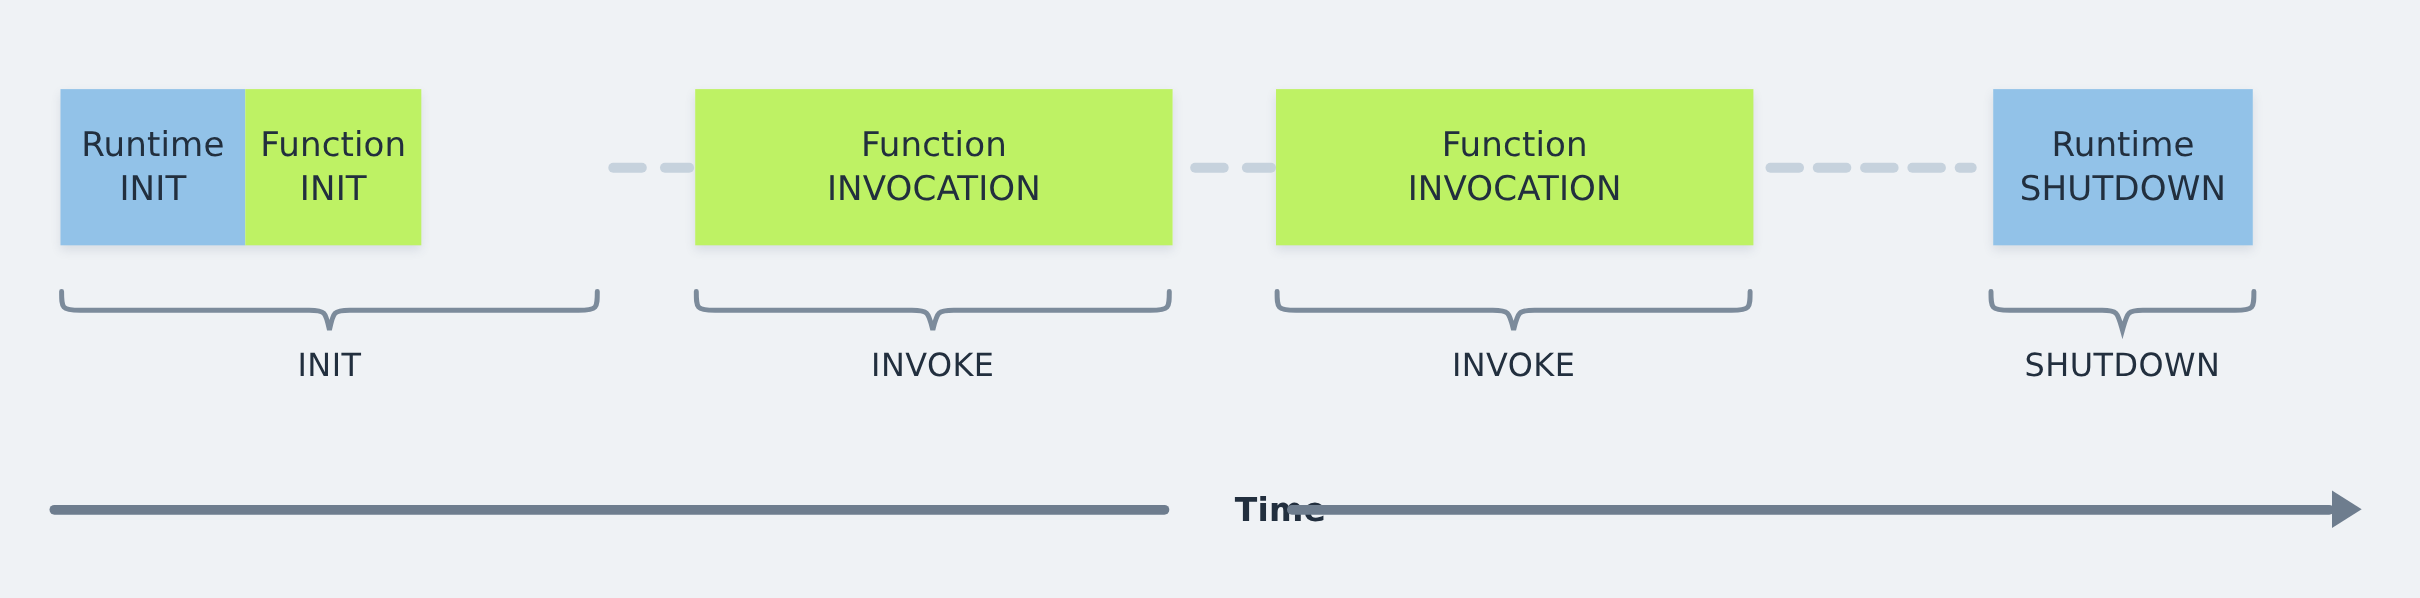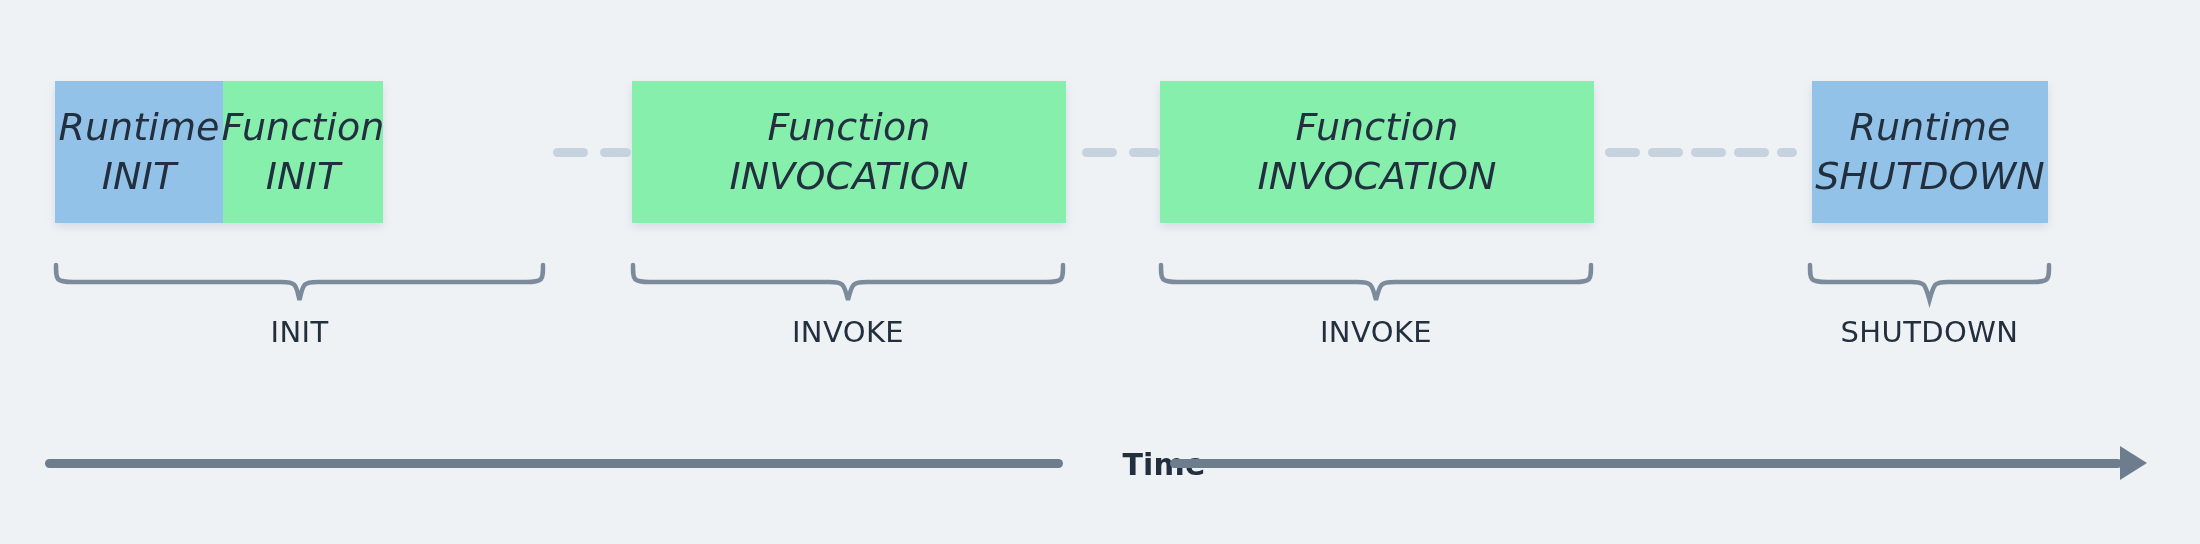--- a/index.html
+++ b/index.html
@@ -23,32 +23,31 @@
   
   .block {
     position: absolute;
     box-sizing: border-box;
     display: flex;
     flex-direction: column;
     align-items: center;
     justify-content: center;
     line-height: 1.30;
     color: #222f3e;
-    font-size: 38px;
+    font-size: 31px;
     font-weight: 400;
     letter-spacing: 0.1px;
     text-align: center;
     white-space: nowrap;
-    font-style: italic;
   }
   .block .l1 { display: block; }
   .block .l2 { display: block; }
 
   .block.blue   { background: #92c2e8; }
-  .block.yellow { background: #86efac; }
+  .block.yellow { background: #bef264; }
 
   .shadowed {
     position: absolute;
     box-shadow: 0 4px 9px rgba(60, 80, 110, 0.13);
   }
 
   
   .dash {
     position: absolute;
     height: 9px;

